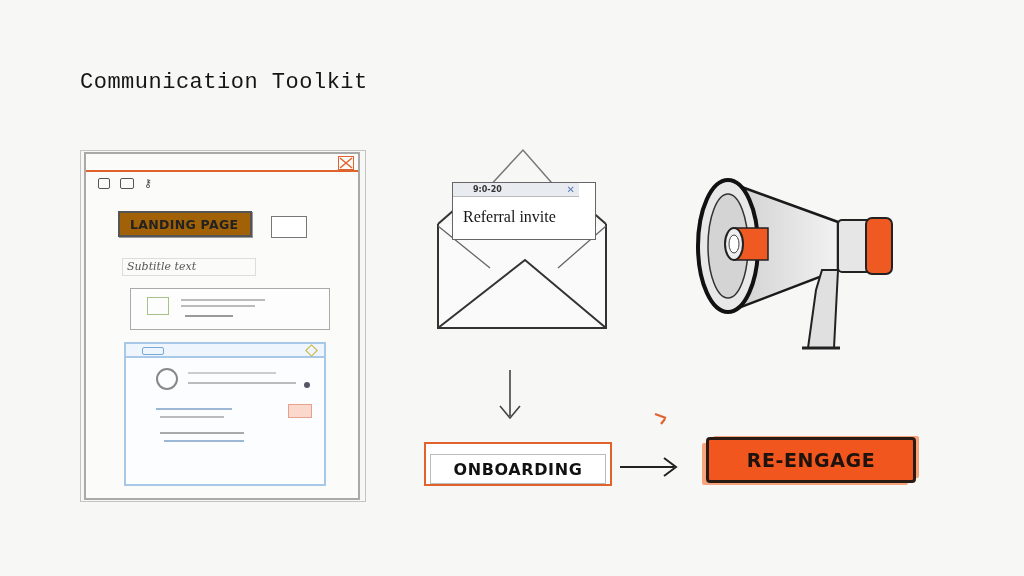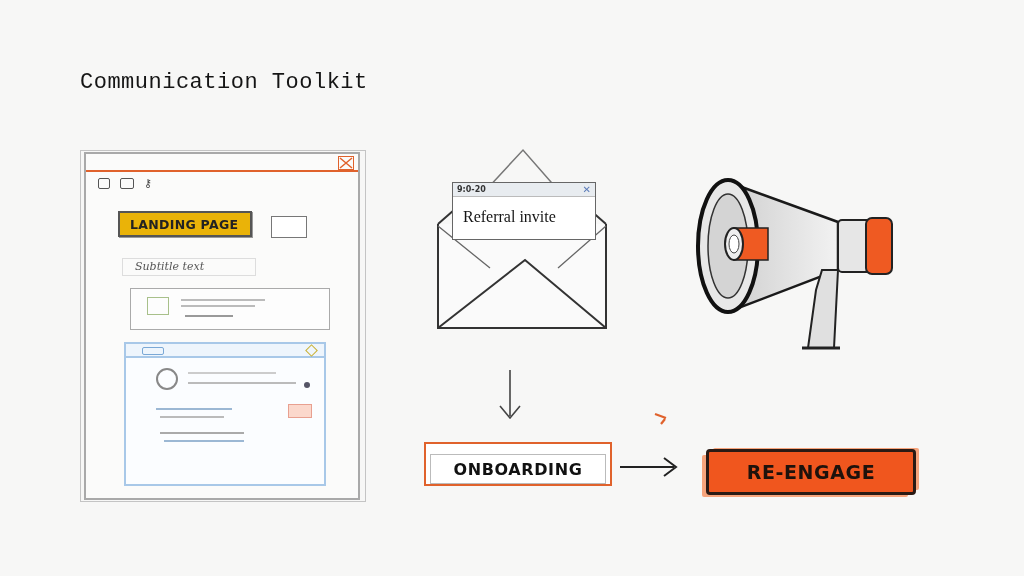--- a/index.html
+++ b/index.html
@@ -36,33 +36,33 @@
     border: 1.5px solid #e0622c;
   }
   .browser-close svg { position: absolute; left: 0; top: 0; }
   .browser-icons { position: absolute; left: 12px; top: 24px; display: flex; gap: 10px; align-items: center; }
   .b-ico { width: 12px; height: 11px; border: 1.5px solid #555; border-radius: 2px; }
   .b-ico.wide { width: 14px; }
   .b-key { font-size: 11px; color: #444; line-height: 11px; }
 
   .lp-button {
     position: absolute; left: 118px; top: 211px; width: 134px; height: 26px;
-    border: 2px solid #555; background: #eab308;
+    border: 2px solid #555; background: #a16207;
     font-size: 12.5px; font-weight: bold; color: #222; letter-spacing: 0.3px;
     display: flex; align-items: center; padding-left: 10px;
     box-shadow: 1px 1px 0 #999;
   }
   .lp-side-box {
     position: absolute; left: 271px; top: 216px; width: 36px; height: 22px;
     border: 1.5px solid #777; background: #fff;
   }
   .lp-sub {
     position: absolute; left: 122px; top: 258px; width: 134px; height: 18px;
     border: 1px solid #ddd; font-size: 11px; font-style: italic; color: #555;
-    padding-left: 12px; line-height: 16px; font-family: "DejaVu Serif", serif;
+    padding-left: 4px; line-height: 16px; font-family: "DejaVu Serif", serif;
   }
   .card1 {
     position: absolute; left: 130px; top: 288px; width: 200px; height: 42px;
     border: 1.5px solid #aaa; background: #fdfdfd;
   }
   .card1-thumb { position: absolute; left: 16px; top: 8px; width: 22px; height: 18px; border: 1.5px solid #a8c08a; }
   .line { position: absolute; height: 2px; background: #bbb; }
 
   .panel {
     position: absolute; left: 124px; top: 342px; width: 202px; height: 144px;
@@ -81,23 +81,23 @@
   .dot { position: absolute; left: 178px; top: 38px; width: 6px; height: 6px; background: #556; border-radius: 50%; }
   .red-btn { position: absolute; left: 162px; top: 60px; width: 24px; height: 14px; border: 1px solid #e8a090; background: #fbd8cc; }
 
   
   .envelope { position: absolute; left: 430px; top: 148px; width: 180px; height: 185px; }
   .letter {
     position: absolute; left: 452px; top: 182px; width: 144px; height: 58px;
     background: #fff; border: 1.5px solid #666;
   }
   .letter-bar {
-    position: absolute; left: 0; right: 0; top: 0; height: 14px;
+    position: absolute; left: 0; right: 16px; top: 0; height: 14px;
     background: #e8ecf0; border-bottom: 1px solid #bbb;
-    font-size: 8px; font-weight: bold; color: #333; padding-left: 4px; line-height: 13px;
+    font-size: 8px; font-weight: bold; color: #333; padding-left: 20px; line-height: 13px;
   }
   .letter-x { position: absolute; right: 4px; top: 0; font-size: 10px; color: #5a7ab8; line-height: 13px; }
   .letter-title { position: absolute; left: 10px; top: 25px; font-size: 16px; color: #151515; font-family: Liberation Serif, serif; }
 
   
   .down-arrow { position: absolute; left: 497px; top: 368px; }
   .onboarding {
     position: absolute; left: 424px; top: 442px; width: 188px; height: 44px;
     border: 2px solid #e0622c; background: #fff;
     display: flex; align-items: flex-end; justify-content: center;
@@ -108,21 +108,20 @@
     font-size: 16px; font-weight: bold; letter-spacing: 0.6px; color: #111;
   }
   .right-arrow { position: absolute; left: 618px; top: 456px; }
   .accent-tick { position: absolute; left: 654px; top: 410px; }
   .reengage {
     position: absolute; left: 706px; top: 437px; width: 210px; height: 46px;
     background: #f0561e; border: 3px solid #2a1a14; border-radius: 4px;
     display: flex; align-items: center; justify-content: center;
     font-size: 19px; font-weight: bold; letter-spacing: 0.6px; color: #1e120c;
     box-shadow: -6px 4px 0 -2px #f6a47c, 5px -3px 0 -2px #f6a47c;
-    margin-top: 12px;
   }
   .megaphone { position: absolute; left: 688px; top: 170px; }
 </style>
 </head>
 <body>
 
 <div class="canvas">
 
   <div class="title">Communication Toolkit</div>
 

